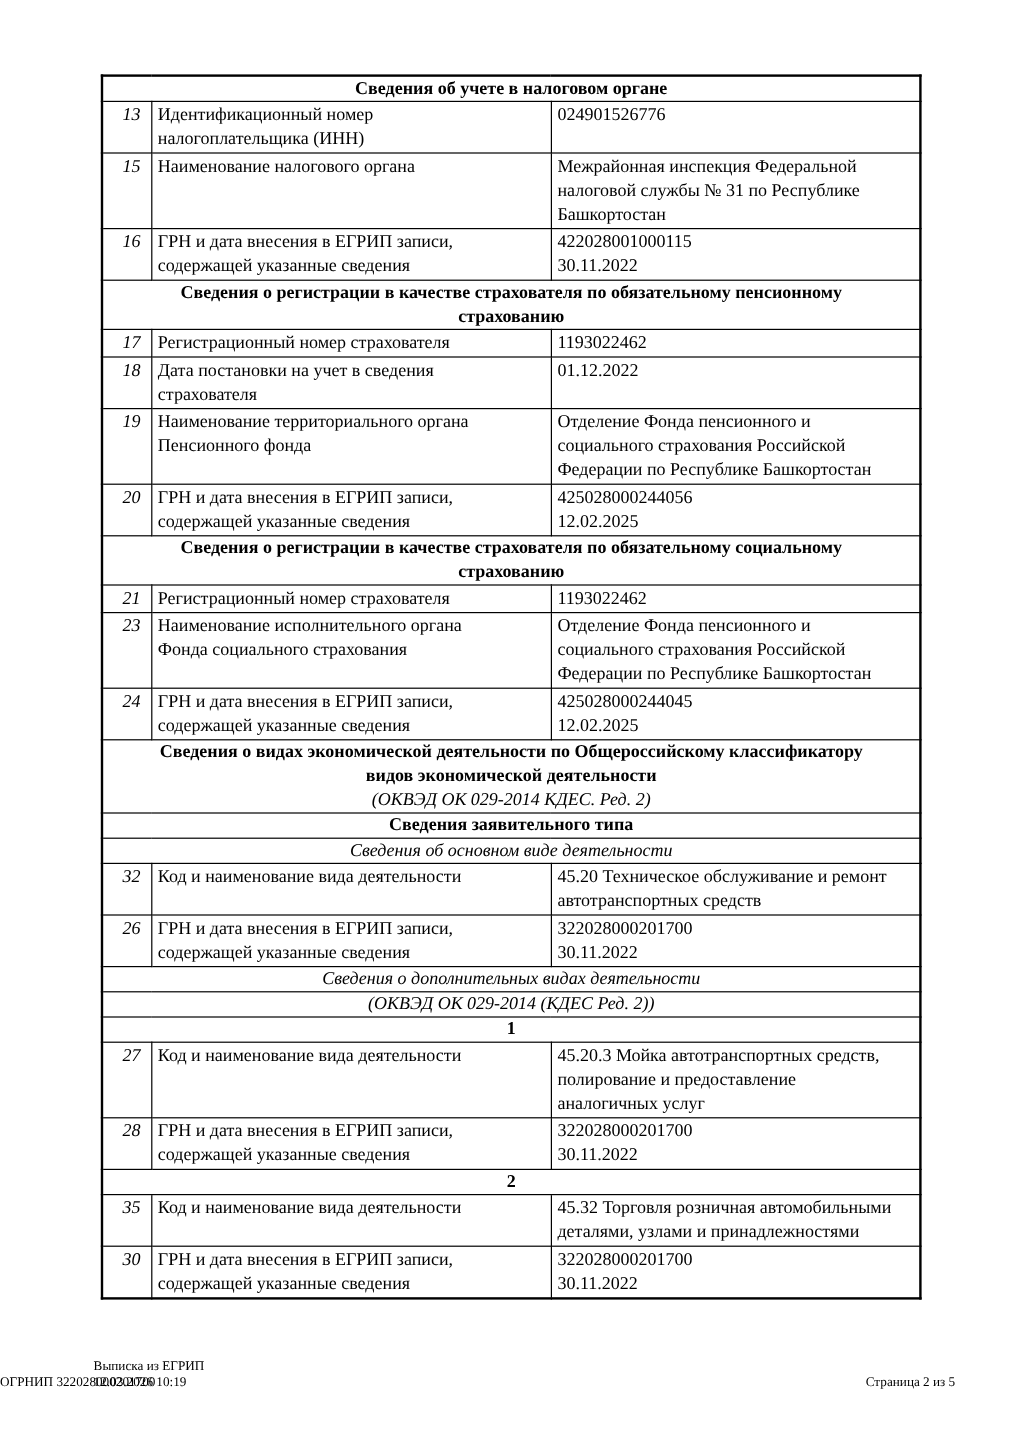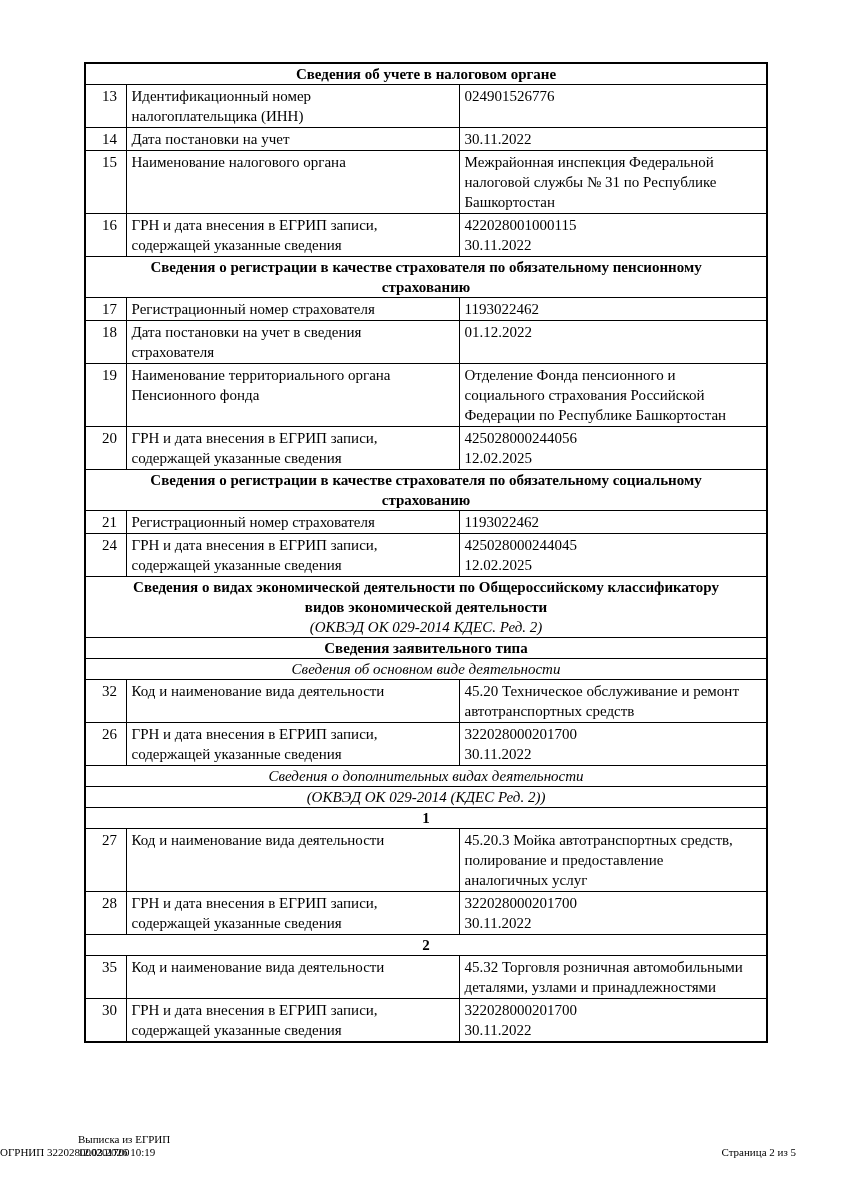--- a/index.html
+++ b/index.html
@@ -28,20 +28,21 @@
     border: 1.5px solid #000;
     padding: 1px 5px;
     font-size: 15px;
     line-height: 20px;
     vertical-align: top;
     overflow: hidden;
   }
   .doc-table td.num {
     text-align: center;
     padding: 1px 16px;
+    font-style: italic;
   }
   .doc-table td.hdr {
     text-align: center;
     padding: 0 4px;
   }
   .bold { font-weight: bold; }
   .bi   { font-weight: normal; font-style: italic; }
   .it   { font-style: italic; }
   .pre  { white-space: pre-line; }
   .footer {
@@ -88,25 +89,20 @@
         </td>
     </tr>
 
     <tr>
       <td class="num">13</td>
       <td class="pre">Идентификационный номер
 налогоплательщика (ИНН)</td>
       <td class="pre">024901526776</td>
     </tr>
 
-    <tr>
-      <td class="num">14</td>
-      <td class="pre">Дата постановки на учет</td>
-      <td class="pre">30.11.2022</td>
-    </tr>
 
     <tr>
       <td class="num">15</td>
       <td class="pre">Наименование налогового органа</td>
       <td class="pre">Межрайонная инспекция Федеральной
 налоговой службы № 31 по Республике
 Башкортостан</td>
     </tr>
 
     <tr>
@@ -161,20 +157,28 @@
         </td>
     </tr>
 
     <tr>
       <td class="num">21</td>
       <td class="pre">Регистрационный номер страхователя</td>
       <td class="pre">1193022462</td>
     </tr>
 
 
+    <tr>
+      <td class="num">23</td>
+      <td class="pre">Наименование исполнительного органа
+Фонда социального страхования</td>
+      <td class="pre">Отделение Фонда пенсионного и
+социального страхования Российской
+Федерации по Республике Башкортостан</td>
+    </tr>
 
     <tr>
       <td class="num">24</td>
       <td class="pre">ГРН и дата внесения в ЕГРИП записи,
 содержащей указанные сведения</td>
       <td class="pre">425028000244045
 12.02.2025</td>
     </tr>
 
     <tr>

